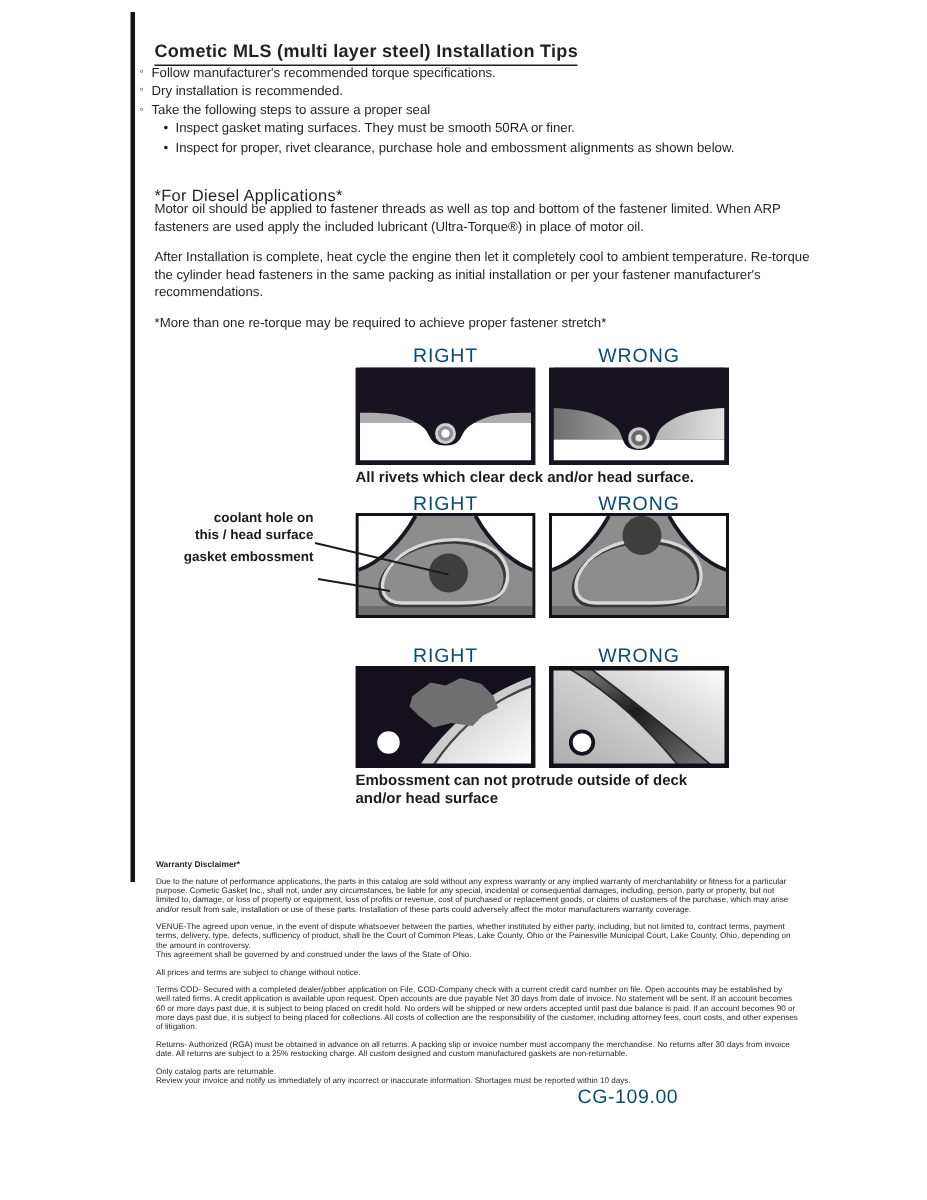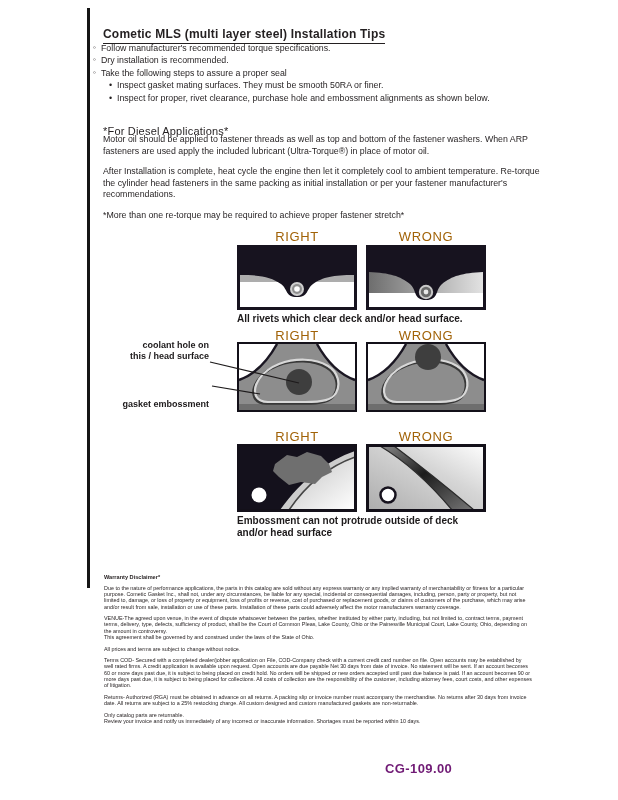--- a/index.html
+++ b/index.html
@@ -14,28 +14,28 @@
     border-bottom:1.6px solid #231f20;padding-bottom:2px;display:inline-block;
   }
   .tips{left:93px;top:42px;width:470px;font-size:8.8px;line-height:12.4px;}
   .b-row{display:flex;}
   .b-marker{width:8px;flex:0 0 8px;font-size:8px;line-height:12.4px;color:#231f20;}
   .sub{margin-left:16px;}
   .sub .b-marker{font-size:9px;}
   .diesel-h{left:103px;top:116px;font-size:11px;font-weight:normal;letter-spacing:.2px;}
   .body-copy{left:103px;top:134px;width:444px;font-size:8.8px;line-height:11.6px;}
   .body-copy p{margin:0 0 9px 0;}
-  .fig-label{width:120px;text-align:center;font-size:13px;letter-spacing:.6px;color:#a16207;}
+  .fig-label{width:120px;text-align:center;font-size:13px;letter-spacing:.6px;color:#0c4a6e;}
   .cap{font-size:10px;font-weight:bold;line-height:11.5px;color:#1d1a1b;}
   .pre{white-space:pre-line;}
   .ann{width:105px;text-align:right;font-size:9px;font-weight:bold;line-height:10.8px;color:#1d1a1b;}
   .warranty{left:104px;top:574px;width:428px;font-size:5.4px;line-height:6.2px;color:#2a2526;}
   .warranty h3{margin:0 0 4.5px 0;font-size:5.6px;line-height:6.4px;}
   .warranty p{margin:0 0 5.5px 0;}
-  .doc-num{left:385px;top:761px;font-size:13px;letter-spacing:.4px;color:#701a75;font-weight:bold;}
+  .doc-num{left:385px;top:723px;font-size:13px;letter-spacing:.4px;color:#0c4a6e;}
   svg{display:block;}
 </style>
 </head>
 <body>
 
 <div class="page">
 
   <div class="abs left-rule"></div>
 
   <h1 class="abs page-title">Cometic MLS (multi layer steel) Installation Tips</h1>
@@ -59,21 +59,21 @@
     </div>
     <div class="b-row sub">
       <span class="b-marker">•</span>
       <span>Inspect for proper, rivet clearance, purchase hole and embossment alignments as shown below.</span>
     </div>
   </div>
 
   <h2 class="abs diesel-h">*For Diesel Applications*</h2>
 
   <div class="abs body-copy">
-    <p>Motor oil should be applied to fastener threads as well as top and bottom of the fastener washers. When ARP fasteners are used apply the included lubricant (Ultra-Torque®) in place of motor oil.</p>
+    <p>Motor oil should be applied to fastener threads as well as top and bottom of the fastener limited. When ARP fasteners are used apply the included lubricant (Ultra-Torque®) in place of motor oil.</p>
     <p>After Installation is complete, heat cycle the engine then let it completely cool to ambient temperature. Re-torque the cylinder head fasteners in the same packing as initial installation or per your fastener manufacturer's recommendations.</p>
     <p>*More than one re-torque may be required to achieve proper fastener stretch*</p>
   </div>
 
   <div class="abs fig-label" style="left:237px;top:229px;">RIGHT</div>
   <div class="abs fig-label" style="left:366px;top:229px;">WRONG</div>
 
   <svg class="abs" style="left:237px;top:245px;" width="120" height="65" viewBox="0 0 120 65">
     <rect width="120" height="65" fill="#17131f"></rect>
     <rect x="3" y="30" width="114" height="8" fill="#adadad"></rect>
@@ -102,21 +102,21 @@
     <rect x="1.5" y="1.5" width="117" height="62" fill="none" stroke="#17131f" stroke-width="3"></rect>
   </svg>
 
   <div class="abs cap" style="left:237px;top:313px;">All rivets which clear deck and/or head surface.</div>
 
   <div class="abs fig-label" style="left:237px;top:328px;">RIGHT</div>
   <div class="abs fig-label" style="left:366px;top:328px;">WRONG</div>
 
   <div class="abs ann pre" style="left:104px;top:340px;">coolant hole on
 this / head surface</div>
-  <div class="abs ann" style="left:104px;top:399px;">gasket embossment</div>
+  <div class="abs ann" style="left:104px;top:366px;">gasket embossment</div>
 
   <svg class="abs" style="left:237px;top:342px;" width="120" height="70" viewBox="0 0 120 70">
     <rect width="120" height="70" fill="#8d8d8d"></rect>
     <rect x="2" y="62" width="116" height="6" fill="#6e6e6e"></rect>
     <path d="M2,2 L40,2 C30,20 16,33 2,38 Z" fill="#ffffff"></path>
     <path d="M40,2 C30,20 16,33 2,38" fill="none" stroke="#1a1622" stroke-width="2.5"></path>
     <path d="M118,2 L80,2 C90,20 104,33 118,38 Z" fill="#ffffff"></path>
     <path d="M80,2 C90,20 104,33 118,38" fill="none" stroke="#1a1622" stroke-width="2.5"></path>
     <path d="M17.5,55.5 C13.5,45.5 22.5,30.5 40.5,23.5 C56.5,17.5 76.5,17.5 89.5,25.5 C99.5,31.5 102.5,43.5 97.5,52.5 C93.5,59.5 84.5,61.5 66.5,61.5 L29.5,61.5 C23.5,61.5 19.5,59.5 17.5,55.5 Z" fill="none" stroke="#383838" stroke-width="2.6"></path>
     <path d="M19,54 C15,44 24,29 42,22 C58,16 78,16 91,24 C101,30 104,42 99,51 C95,58 86,60 68,60 L31,60 C25,60 21,58 19,54 Z" fill="none" stroke="#d8d8d8" stroke-width="2.2"></path>

